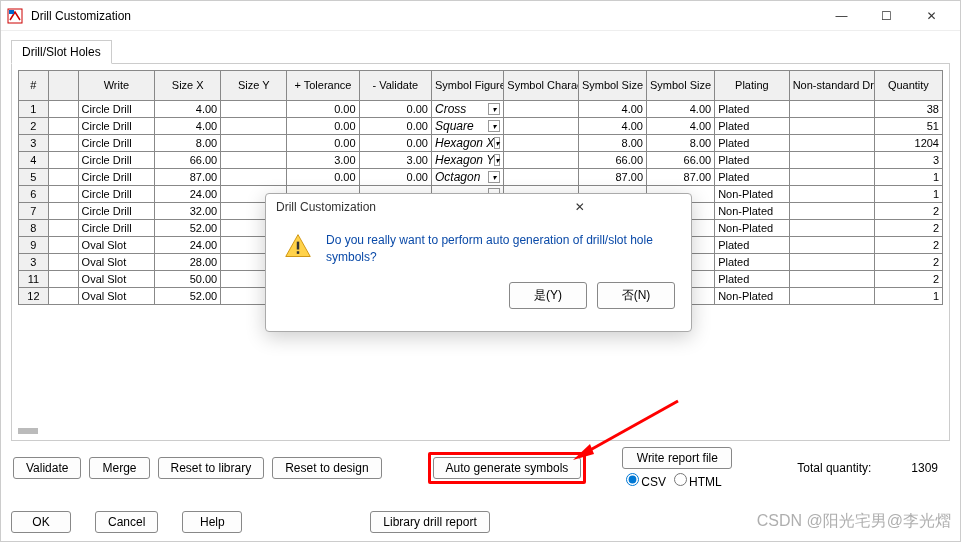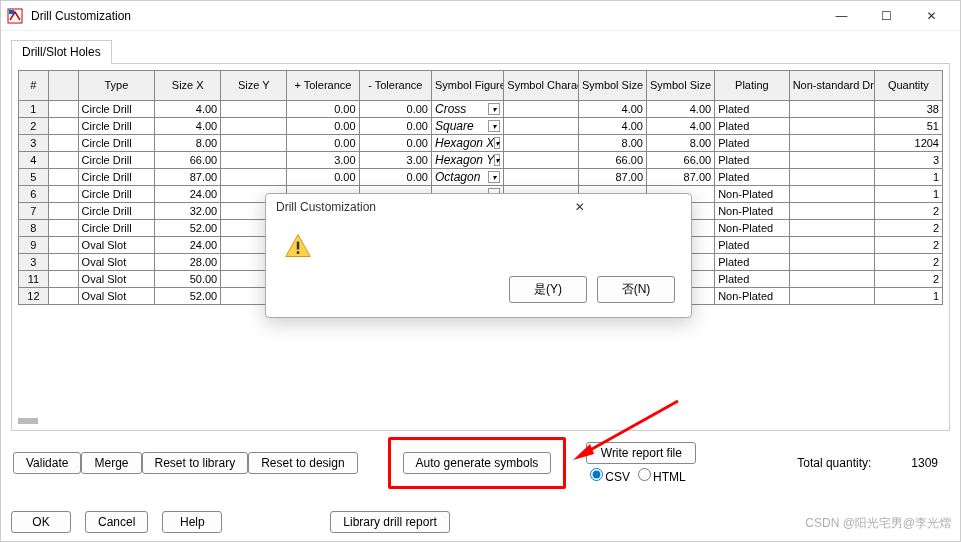--- a/index.html
+++ b/index.html
@@ -14,38 +14,38 @@
 .tabpane { border: 1px solid #ccc; flex: 1; padding: 6px; display: flex; flex-direction: column; }
 .table-wrap { flex: 1; overflow: hidden; }
 table { border-collapse: collapse; width: 100%; table-layout: fixed; }
 th, td { border: 1px solid #888; padding: 1px 3px; height: 17px; font-size: 11px; white-space: nowrap; overflow: hidden; background: #fff; }
 th { background: #f0f0f0; font-weight: normal; text-align: center; height: 30px; line-height: 1.1; vertical-align: middle; }
 .num { text-align: right; }
 .row-h td:first-child { background: #f0f0f0; text-align: center; }
 .dd { display: flex; justify-content: space-between; align-items: center; font-style: italic; }
 .dd .arrow { width: 12px; height: 12px; border: 1px solid #999; display: flex; align-items: center; justify-content: center; font-size: 8px; }
 .handle { width: 20px; height: 6px; background: #bbb; margin-top: 4px; }
-.button-row { display: flex; align-items: center; padding: 6px 2px; }
+.button-row { display: flex; align-items: center; gap: 8px; padding: 6px 2px; }
 .btn { border: 1px solid #888; border-radius: 3px; padding: 3px 12px; background: #fdfdfd; cursor: pointer; min-width: 60px; text-align: center; }
-.highlight-box { border: 3px solid #f00; padding: 12px; border-radius: 2px; }
+.highlight-box { border: 3px solid #f00; padding: 2px; border-radius: 2px; }
 .radio-row { display: flex; align-items: center; gap: 4px; margin-top: 4px; }
 .radio-row input { accent-color: #0078d4; margin: 0 2px 0 4px; }
 .totalq { display: flex; align-items: center; gap: 40px; margin-left: auto; padding-right: 10px; }
-.footer-row { display: flex; gap: 14px; padding: 8px 10px; }
+.footer-row { display: flex; gap: 24px; padding: 8px 10px; }
 .dialog { position: absolute; left: 265px; top: 193px; width: 427px; background: #fff; border: 1px solid #aaa; box-shadow: 0 5px 20px rgba(0,0,0,0.2); border-radius: 4px; }
 .dialog .dlg-title { display: flex; align-items: center; padding: 6px 10px; }
 .dialog .dlg-title span { flex: 1; color: #333; }
 .dialog .dlg-close { width: 20px; text-align: center; color: #888; cursor: pointer; }
 .dialog .dlg-body { display: flex; padding: 12px 18px 8px 18px; gap: 14px; }
 .dialog .warn { width: 28px; height: 28px; flex-shrink: 0; }
 .dialog .msg { color: #0a4aa8; line-height: 1.4; }
-.dialog .dlg-btns { display: flex; justify-content: flex-end; gap: 10px; padding: 8px 16px 14px 16px; }
+.dialog .dlg-btns { display: flex; justify-content: flex-end; gap: 10px; padding: 8px 16px 22px 16px; }
 .dialog .dlg-btn { border: 1px solid #888; border-radius: 3px; padding: 4px 0; min-width: 78px; text-align: center; background: #fdfdfd; cursor: pointer; }
 .arrow-annot { position: absolute; left: 568px; top: 396px; pointer-events: none; }
-.watermark { position: absolute; right: 10px; bottom: 10px; color: rgba(120,120,120,0.6); font-size: 12px; pointer-events: none; }
+.watermark { position: absolute; right: 10px; bottom: 10px; color: rgba(120,120,120,0.6); font-size: 16px; pointer-events: none; }
 </style>
 </head>
 <body>
 
 <div class="window">
   <div class="titlebar">
     <svg class="icon" viewBox="0 0 16 16">
         <rect x="1" y="1" width="14" height="14" fill="#fff" stroke="#c00" stroke-width="1"></rect>
         <path d="M3 12 L8 4 L13 12" stroke="#c00" stroke-width="1.5" fill="none"></path>
         <rect x="2" y="2" width="5" height="4" fill="#06c"></rect>
@@ -74,25 +74,25 @@
               <col style="width:64px">
               <col style="width:64px">
             <col style="width:70px">
               <col style="width:80px">
               <col style="width:64px">
           </colgroup>
           <thead>
               <tr id="hdr">
                 <th>#</th>
                 <th></th>
-                <th>Type</th>
+                <th>Write</th>
                 <th>Size X</th>
                 <th>Size Y</th>
                 <th>+ Tolerance</th>
-                <th>- Tolerance</th>
+                <th>- Validate</th>
                 <th>Symbol Figure</th>
                 <th>Symbol Characters</th>
                 <th>Symbol Size X</th>
                 <th>Symbol Size Y</th>
                 <th>Plating</th>
                 <th>Non-standard Drill</th>
                 <th>Quantity</th>
               </tr>
             </thead>
           <tbody id="tbody">
@@ -391,20 +391,21 @@
   <div class="dlg-title">
     <span>Drill Customization</span>
     <span class="dlg-close">✕</span>
   </div>
   <div class="dlg-body">
     <svg class="warn" viewBox="0 0 32 32">
         <path d="M16 3 L30 28 H2 Z" fill="#ffd24a" stroke="#c98c00" stroke-width="1"></path>
         <rect x="14.6" y="11" width="2.8" height="9" fill="#333"></rect>
         <rect x="14.6" y="22" width="2.8" height="3" fill="#333"></rect>
       </svg>
+    <div class="msg">Do you really want to perform auto generation of drill/slot hole symbols?</div>
   </div>
   <div class="dlg-btns">
     <div class="dlg-btn">是(Y)</div>
     <div class="dlg-btn">否(N)</div>
   </div>
 </div>
 
 <svg class="arrow-annot" width="120" height="70" viewBox="0 0 120 70">
   <line x1="110" y1="5" x2="15" y2="58" stroke="#f00" stroke-width="3"></line>
   <polygon points="5,64 22,48 26,58" fill="#f00"></polygon>

